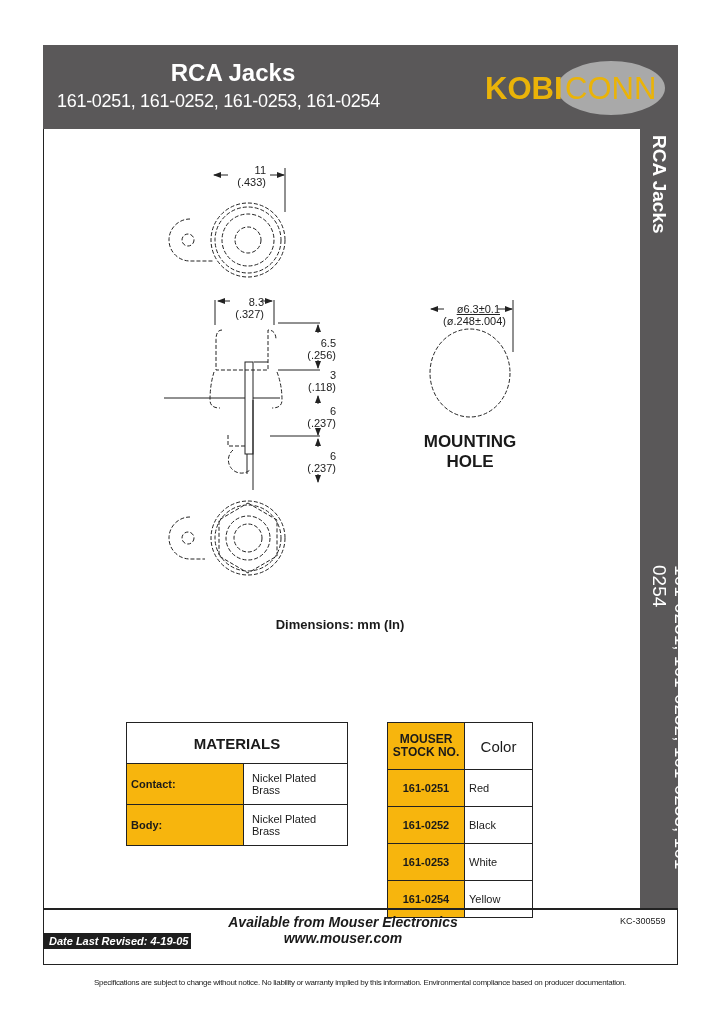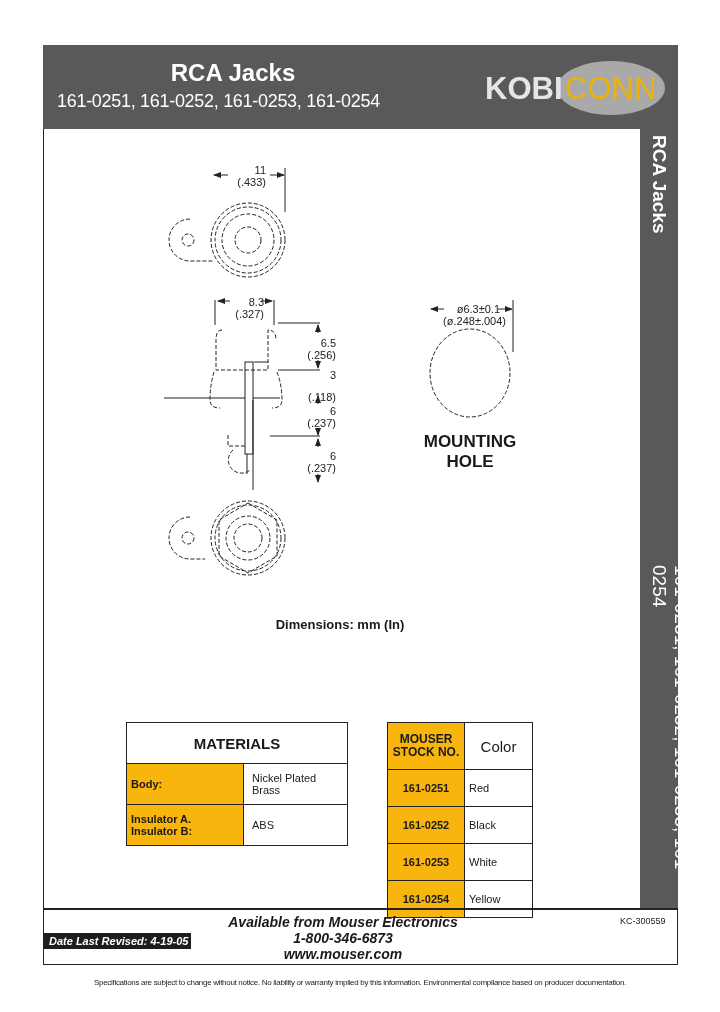--- a/index.html
+++ b/index.html
@@ -2,21 +2,21 @@
 <html><head>
 <meta charset="utf-8">
 <style>
   html, body { margin:0; padding:0; background:#ffffff; }
   body { width:720px; height:1012px; position:relative; font-family:"Liberation Sans", sans-serif; color:#1a1a1a; overflow:hidden; }
   .frame { position:absolute; left:43px; top:45px; width:635px; height:920px; border:1.5px solid #222; box-sizing:border-box; }
   .header { position:absolute; left:43px; top:45px; width:635px; height:84px; background:#5a5859; }
   .title { position:absolute; left:0; width:380px; top:14px; text-align:center; color:#fff; font-size:24px; font-weight:bold; }
   .subtitle { position:absolute; left:14px; top:46px; color:#fff; font-size:18px; letter-spacing:-0.3px; }
   .logo { position:absolute; left:442px; top:16px; width:180px; height:54px; }
-  .logo-kobi { position:absolute; left:0; top:10px; font-size:31px; font-weight:bold; color:#e5e5e5; letter-spacing:0px; }
+  .logo-kobi { position:absolute; left:0; top:10px; font-size:31px; font-weight:bold; color:#eab308; letter-spacing:0px; }
   .logo-oval { position:absolute; left:72px; top:0; width:108px; height:54px; border-radius:50%; background:#a9a9a9; }
   .logo-conn { position:absolute; left:80px; top:10px; font-size:31px; color:#eab308; letter-spacing:0px; }
   .sidebar { position:absolute; left:640px; top:129px; width:38px; height:779px; background:#5a5859; }
   .side-top { position:absolute; left:8px; top:6px; writing-mode:vertical-rl; color:#fff; font-size:19px; font-weight:bold; }
   .side-bottom { position:absolute; left:8px; top:436px; writing-mode:vertical-rl; color:#fff; font-size:19px; }
   .drawing { position:absolute; left:0; top:0; }
   .dim-label { position:absolute; font-size:11px; color:#222; text-align:right; }
   .dims-caption { position:absolute; left:240px; top:617px; width:200px; text-align:center; font-size:13px; font-weight:bold; }
   .mh-caption { position:absolute; left:410px; top:432px; width:120px; text-align:center; font-size:17px; font-weight:bold; }
   table { border-collapse:collapse; position:absolute; font-size:11px; }
@@ -117,42 +117,42 @@
   </g>
 </svg>
 
 <div class="dim-label" style="left:230px;top:164px;width:36px;">11</div>
 <div class="dim-label" style="left:230px;top:176px;width:36px;">(.433)</div>
 <div class="dim-label" style="left:228px;top:296px;width:36px;">8.3</div>
 <div class="dim-label" style="left:228px;top:308px;width:36px;">(.327)</div>
 <div class="dim-label" style="left:300px;top:337px;width:36px;">6.5</div>
 <div class="dim-label" style="left:300px;top:349px;width:36px;">(.256)</div>
 <div class="dim-label" style="left:300px;top:369px;width:36px;">3</div>
-<div class="dim-label" style="left:300px;top:391px;width:36px;">(.118)</div>
+<div class="dim-label" style="left:300px;top:381px;width:36px;">(.118)</div>
 <div class="dim-label" style="left:300px;top:405px;width:36px;">6</div>
 <div class="dim-label" style="left:300px;top:417px;width:36px;">(.237)</div>
 <div class="dim-label" style="left:300px;top:450px;width:36px;">6</div>
 <div class="dim-label" style="left:300px;top:462px;width:36px;">(.237)</div>
-<div class="dim-label" style="left:440px;top:303px;width:60px;">ø6.3±0.1</div>
+<div class="dim-label" style="left:440px;top:303px;width:60px;text-decoration:underline;">ø6.3±0.1</div>
 <div class="dim-label" style="left:436px;top:315px;width:70px;">(ø.248±.004)</div>
 <div class="mh-caption">MOUNTING HOLE</div>
 <div class="dims-caption">Dimensions: mm (In)</div>
 
 <table class="mat">
   <tbody>
       <tr class="head">
         <td colspan="2">MATERIALS</td>
       </tr>
   <tr>
-    <td class="lbl">Body:</td>
+    <td class="lbl">Contact:</td>
     <td class="val">Nickel Plated Brass</td>
   </tr>
   <tr>
-    <td class="lbl">Insulator A. Insulator B:</td>
-    <td class="val">ABS</td>
+    <td class="lbl">Body:</td>
+    <td class="val">Nickel Plated Brass</td>
   </tr>
 </tbody>
   </table>
 
 <table class="stock">
   <tbody>
       <tr>
     <td class="shead">MOUSER STOCK NO.</td>
     <td class="chead">Color</td>
   </tr>
@@ -172,17 +172,16 @@
     <td class="num">161-0254</td>
     <td class="col">Yellow</td>
   </tr>
 </tbody>
   </table>
 
 <div class="revised">Date Last Revised:  4-19-05</div>
 <div class="divider"></div>
 <div class="avail">
   <div>Available from Mouser Electronics</div>
-  <div>1-800-346-6873</div>
   <div>www.mouser.com</div>
 </div>
 <div class="kc">KC-300559</div>
 <div class="disclaimer">Specifications are subject to change without notice. No liability or warranty implied by this information. Environmental compliance based on producer documentation.</div>
 
 </body></html>

